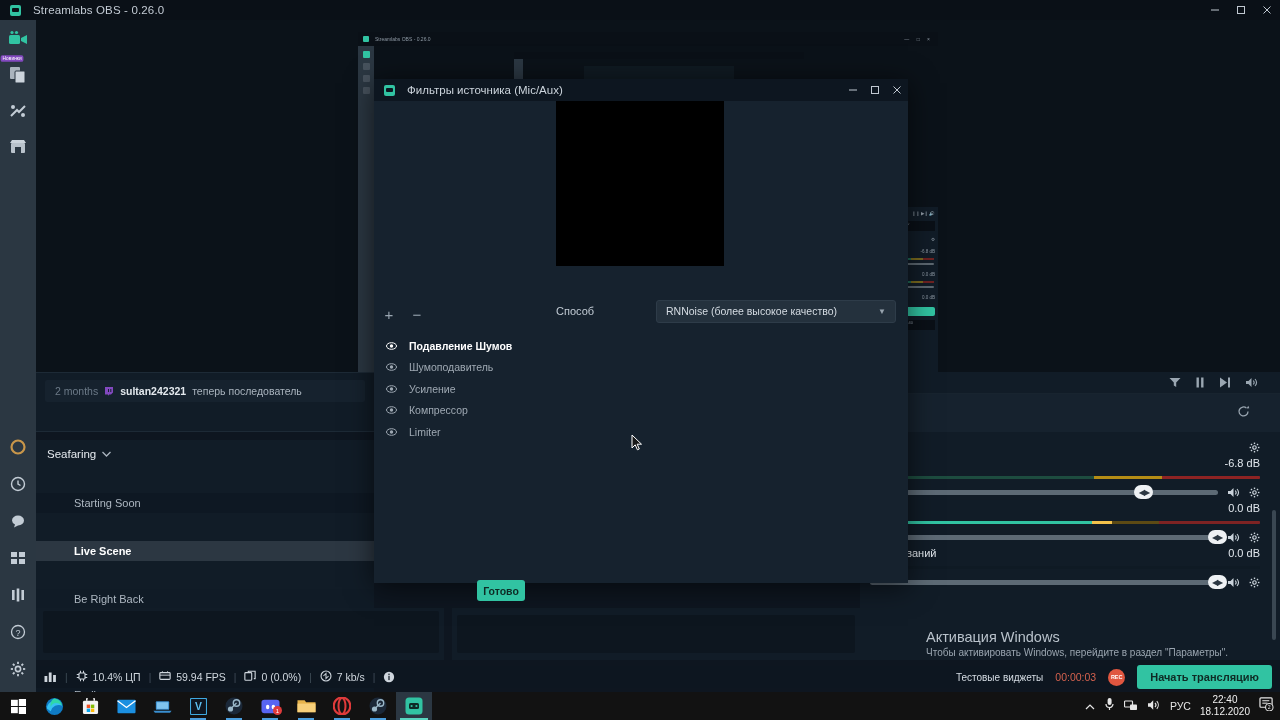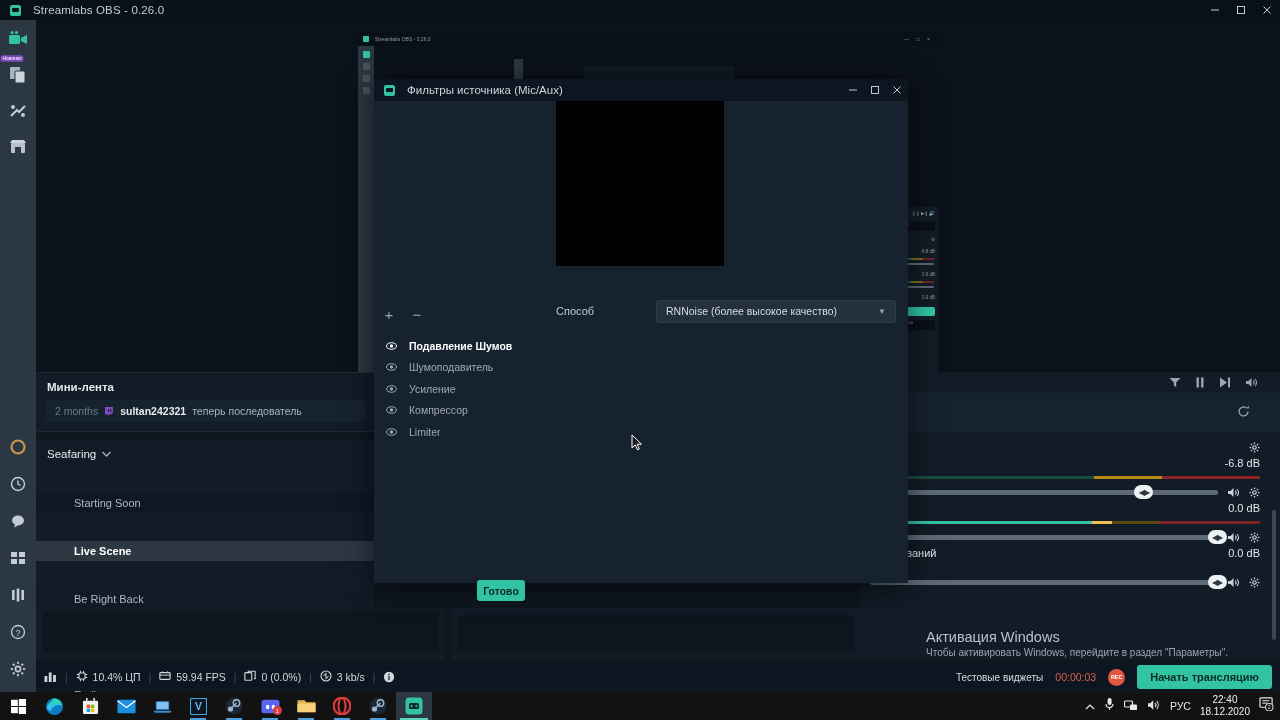--- a/index.html
+++ b/index.html
@@ -356,21 +356,20 @@
         <div class="r-meter"></div>
           <div class="r-slider"></div>
         <div class="r-mx-row">0.0 dB</div>
         <div class="r-green"></div>
         <div class="r-time">22:40</div>
       </div>
     </div>
   </div>
 
   <div class="dock-feed">
-    <div class="dock-h">Мини-лента</div>
     <div class="feed-row">
       <span class="feed-time">2 months</span>
       <span class="feed-tw">
         <svg width="10" height="10" viewBox="0 0 10 10">
             <path d="M1 1h8v5.5L7 8.5H5.3L4 9.8V8.5H1V1z" fill="#8249bf"></path>
             <rect x="4" y="3" width="1" height="3" fill="#16222e"></rect>
             <rect x="6.3" y="3" width="1" height="3" fill="#16222e"></rect>
           </svg>
       </span>
       <span class="feed-user">sultan242321</span>
@@ -716,21 +715,21 @@
       <span>0 (0.0%)</span>
     </span>
     <span class="st-sep">|</span>
     <span class="st-item">
       <span>
         <svg width="12" height="12" viewBox="0 0 14 14">
             <circle cx="7" cy="7" r="5.8" fill="none" stroke="#cfd6dd" stroke-width="1.3"></circle>
             <path d="M4 7 L7 4 L7 10 L10 7" fill="none" stroke="#cfd6dd" stroke-width="1.2"></path>
           </svg>
       </span>
-      <span>3 kb/s</span>
+      <span>7 kb/s</span>
     </span>
     <span class="st-sep">|</span>
     <span class="st-item">
       <svg width="12" height="12" viewBox="0 0 14 14">
           <circle cx="7" cy="7" r="6" fill="#cfd6dd"></circle>
           <rect x="6.3" y="5.6" width="1.4" height="5" fill="#0d1620"></rect>
           <circle cx="7" cy="3.7" r="0.9" fill="#0d1620"></circle>
         </svg>
     </span>
 

